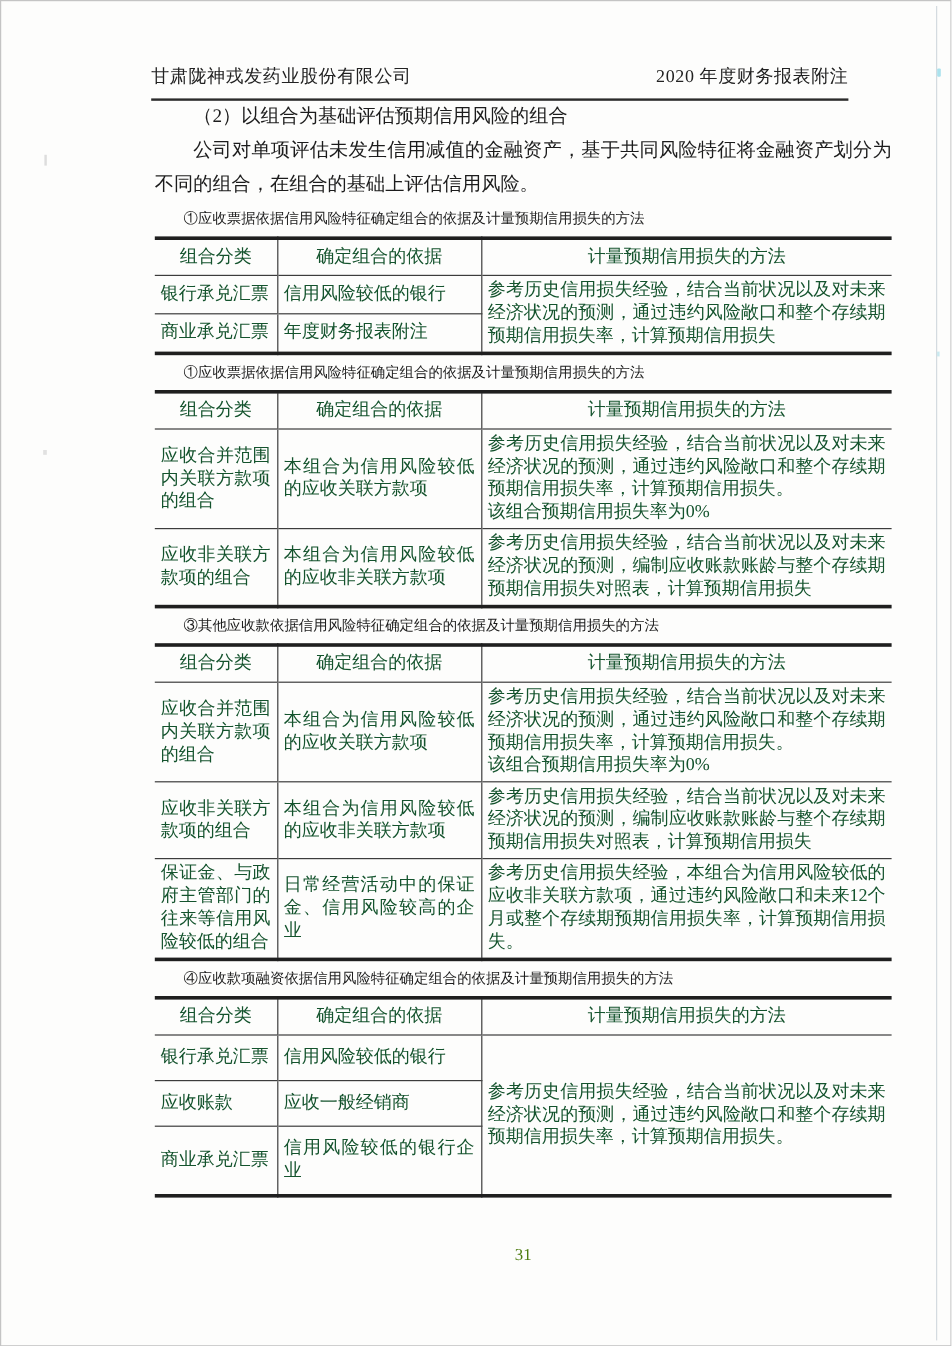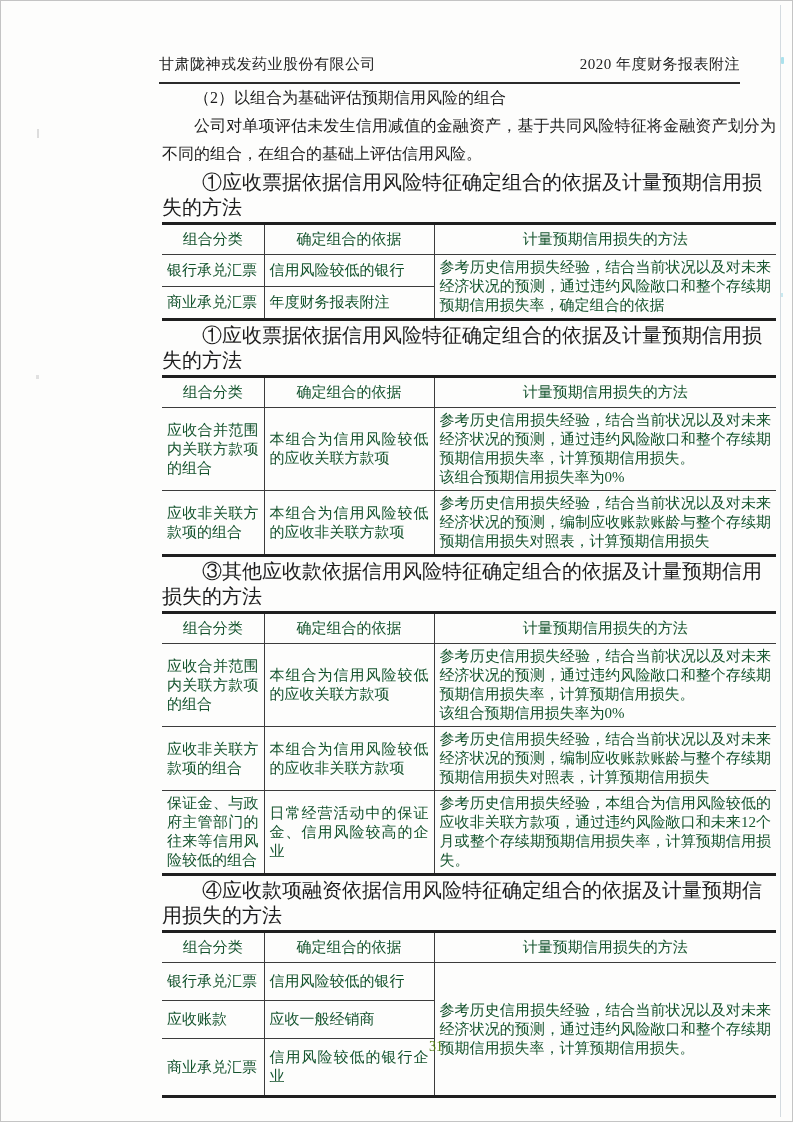--- a/index.html
+++ b/index.html
@@ -5,21 +5,20 @@
   * { margin:0; padding:0; box-sizing:border-box; }
   html,body { background:#ffffff; }
   body { font-family:"Liberation Serif","DejaVu Serif",serif; color:#1e1e1e; }
 
   .page {
     position:relative;
     width:793px; height:1122px;
     background:#fdfdfc;
     border:1px solid #c4c4c4;
     overflow:hidden;
-    padding-left:33px;
   }
 
   
   .edge-line-right { position:absolute; top:4px; bottom:4px; right:11px; width:1px; background:#ccd5da; opacity:.85; }
   .speck-cyan { position:absolute; right:8px; top:56px; width:3px; height:7px; background:#8fd8e8; opacity:.75; border-radius:1px; }
   .speck-cyan2 { position:absolute; right:9px; top:292px; width:2px; height:4px; background:#a7dce8; opacity:.6; }
   .speck-gray1 { position:absolute; left:36px; top:128px; width:2px; height:9px; background:#bdbdbd; opacity:.5; }
   .speck-gray2 { position:absolute; left:35px; top:374px; width:3px; height:4px; background:#c6c6c6; opacity:.5; }
 
   
@@ -34,21 +33,21 @@
     letter-spacing:.5px;
   }
 
   .content { margin:0 51px 0 128px; width:614px; }
 
   .para { font-size:16px; line-height:28px; text-align:justify; color:#1c1c1c; }
   .para.first { margin-top:12px; }
   .indent { text-indent:2em; }
 
   .section-label {
-    font-size:20px; line-height:25px; text-indent:2em;
+    font-size:12px; line-height:25px; text-indent:2em;
     margin:2px 0; color:#1c1c1c;
   }
 
   table.ecl {
     width:614px; border-collapse:collapse; table-layout:fixed;
     border-top:3px solid #1f1f1f; border-bottom:3px solid #1f1f1f;
     font-size:15px; line-height:19px; color:#14532d;
   }
   table.ecl th, table.ecl td {
     border-left:1px solid #3c3c3c;
@@ -102,21 +101,21 @@
         </colgroup>
       <tbody>
           <tr>
         <th>组合分类</th>
         <th>确定组合的依据</th>
         <th>计量预期信用损失的方法</th>
       </tr>
       <tr>
         <td class="cell-cat">银行承兑汇票</td>
         <td class="cell-basis">信用风险较低的银行</td>
-        <td class="cell-method" rowspan="2">参考历史信用损失经验，结合当前状况以及对未来经济状况的预测，通过违约风险敞口和整个存续期预期信用损失率，确定组合的依据</td>
+        <td class="cell-method" rowspan="2">参考历史信用损失经验，结合当前状况以及对未来经济状况的预测，通过违约风险敞口和整个存续期预期信用损失率，计算预期信用损失</td>
       </tr>
       <tr>
         <td class="cell-cat">商业承兑汇票</td>
         <td class="cell-basis">年度财务报表附注</td>
       </tr>
     </tbody>
       </table>
 
     <p class="section-label">①应收票据依据信用风险特征确定组合的依据及计量预期信用损失的方法</p>
     <table class="ecl">

